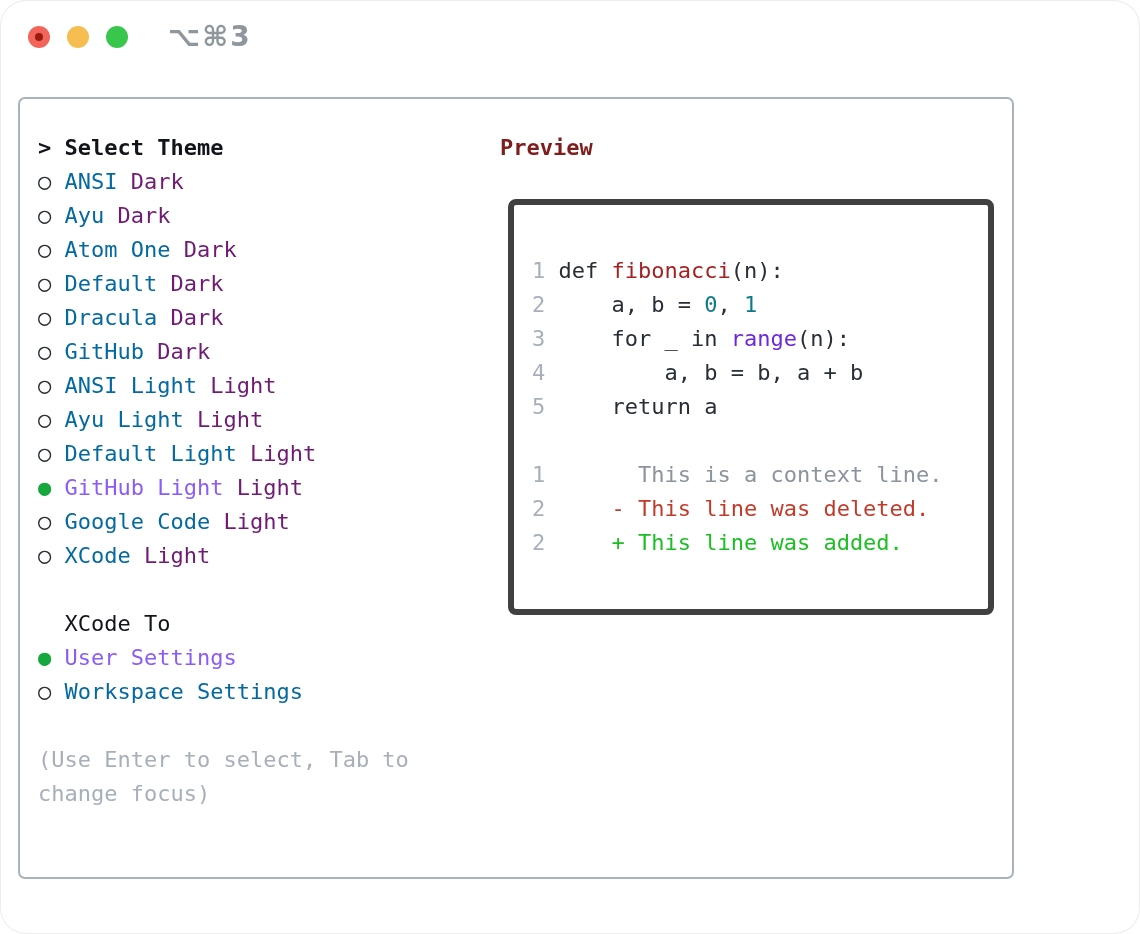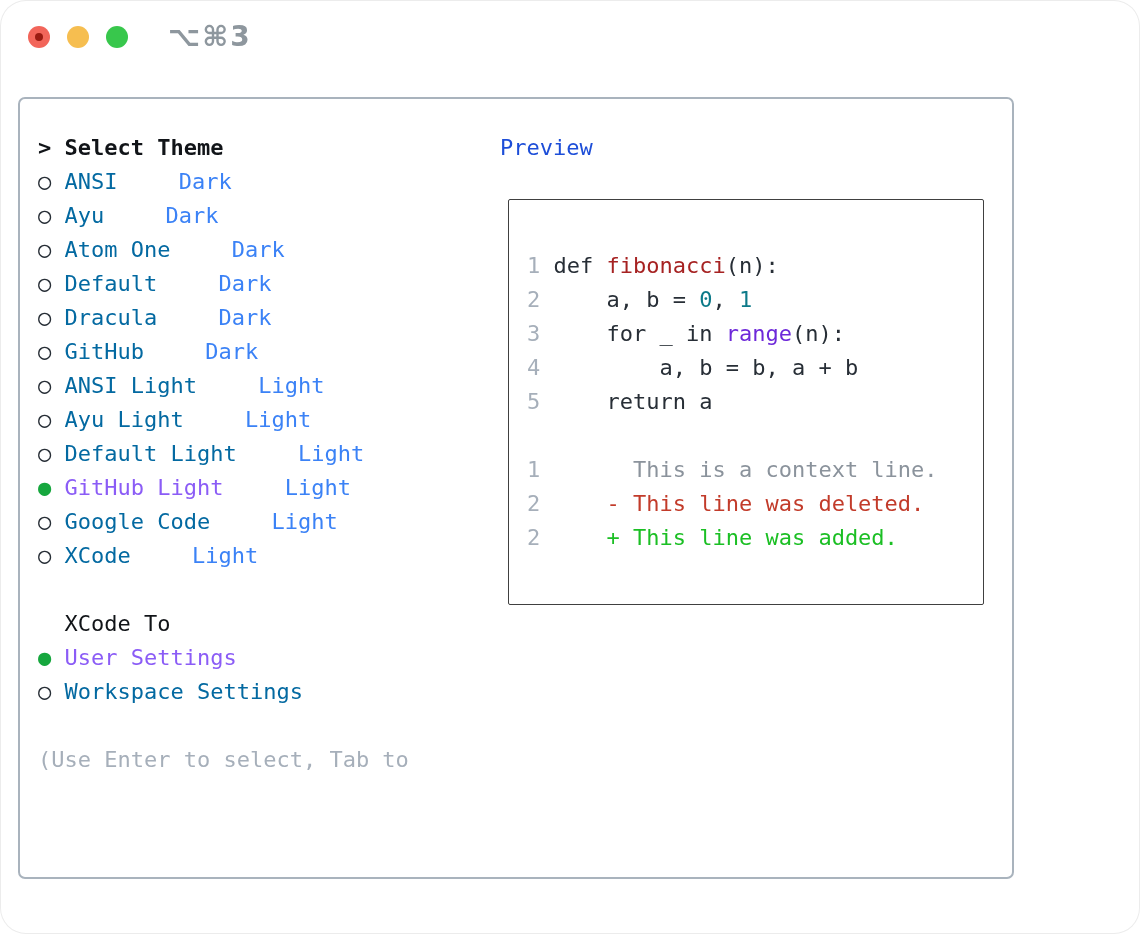--- a/index.html
+++ b/index.html
@@ -33,31 +33,31 @@
     border:2px solid #a9b3bd;border-radius:7px;background:#ffffff;
   }
   .row{height:34px;line-height:34px;white-space:pre;font-size:22px;color:#272e36;}
   .left-col{position:absolute;left:18px;top:32px;}
   .heading-row{font-weight:bold;color:#111418;}
   .cursor{font-weight:bold;color:#111418;}
   .marker{display:inline-block;width:2ch;color:#272e36;}
   .marker.sel{color:#16a73e;}
   .opt-label{color:#0369a1;}
   .opt-label.sel{color:#8b5cf6;}
-  .variant{color:#3b82f6;margin-left:48px;}
+  .variant{color:#701a75;}
   .indent2{display:inline-block;width:2ch;}
   .help-row{color:#a6afba;}
   
   .preview-heading{
     position:absolute;left:480px;top:32px;height:34px;line-height:34px;
-    font-size:22px;font-weight:normal;color:#1d4ed8;white-space:pre;
+    font-size:22px;font-weight:bold;color:#7f1d1d;white-space:pre;
   }
   .preview-box{
     position:absolute;left:488px;top:100px;width:474px;height:404px;
-    border:1px solid #404040;border-radius:2px;background:#ffffff;
+    border:6px solid #404040;border-radius:8px;background:#ffffff;
   }
   .code{position:absolute;left:18px;top:49px;}
   .crow{height:34px;line-height:34px;white-space:pre;font-size:22px;color:#272e36;}
   .ln{display:inline-block;width:1ch;color:#a6afba;}
   .c-code{color:#272e36;}
   .c-function{color:#a62222;}
   .c-number{color:#0d7a89;}
   .c-builtin{color:#6d28d9;}
   .c-context{color:#8b939c;}
   .c-deleted{color:#c23b2a;margin-top:16px;}
@@ -96,20 +96,21 @@
           <div class="row"><span class="marker">○ </span><span class="opt-label">XCode</span><span class="variant"> Light</span></div>
         </div>
       <div class="row"> </div>
       <div class="row"><span class="indent2"></span><span style="color:#111418">XCode To</span></div>
       <div id="apply-list">
           <div class="row"><span class="marker sel">● </span><span class="opt-label sel">User Settings</span></div>
           <div class="row"><span class="marker">○ </span><span class="opt-label">Workspace Settings</span></div>
         </div>
       <div class="row"> </div>
       <div class="row help-row">(Use Enter to select, Tab to</div>
+      <div class="row help-row">change focus)</div>
     </div>
 
     <div class="preview-heading">Preview</div>
 
     <div class="preview-box">
       <div class="code" id="code-block">
           <div class="crow"><span class="ln">1</span> <span class="c-code">def </span><span class="c-function">fibonacci</span><span class="c-code">(n):</span></div>
           <div class="crow"><span class="ln">2</span> <span class="c-code">    a, b = </span><span class="c-number">0</span><span class="c-code">, </span><span class="c-number">1</span></div>
           <div class="crow"><span class="ln">3</span> <span class="c-code">    for _ in </span><span class="c-builtin">range</span><span class="c-code">(n):</span></div>
           <div class="crow"><span class="ln">4</span> <span class="c-code">        a, b = b, a + b</span></div>

